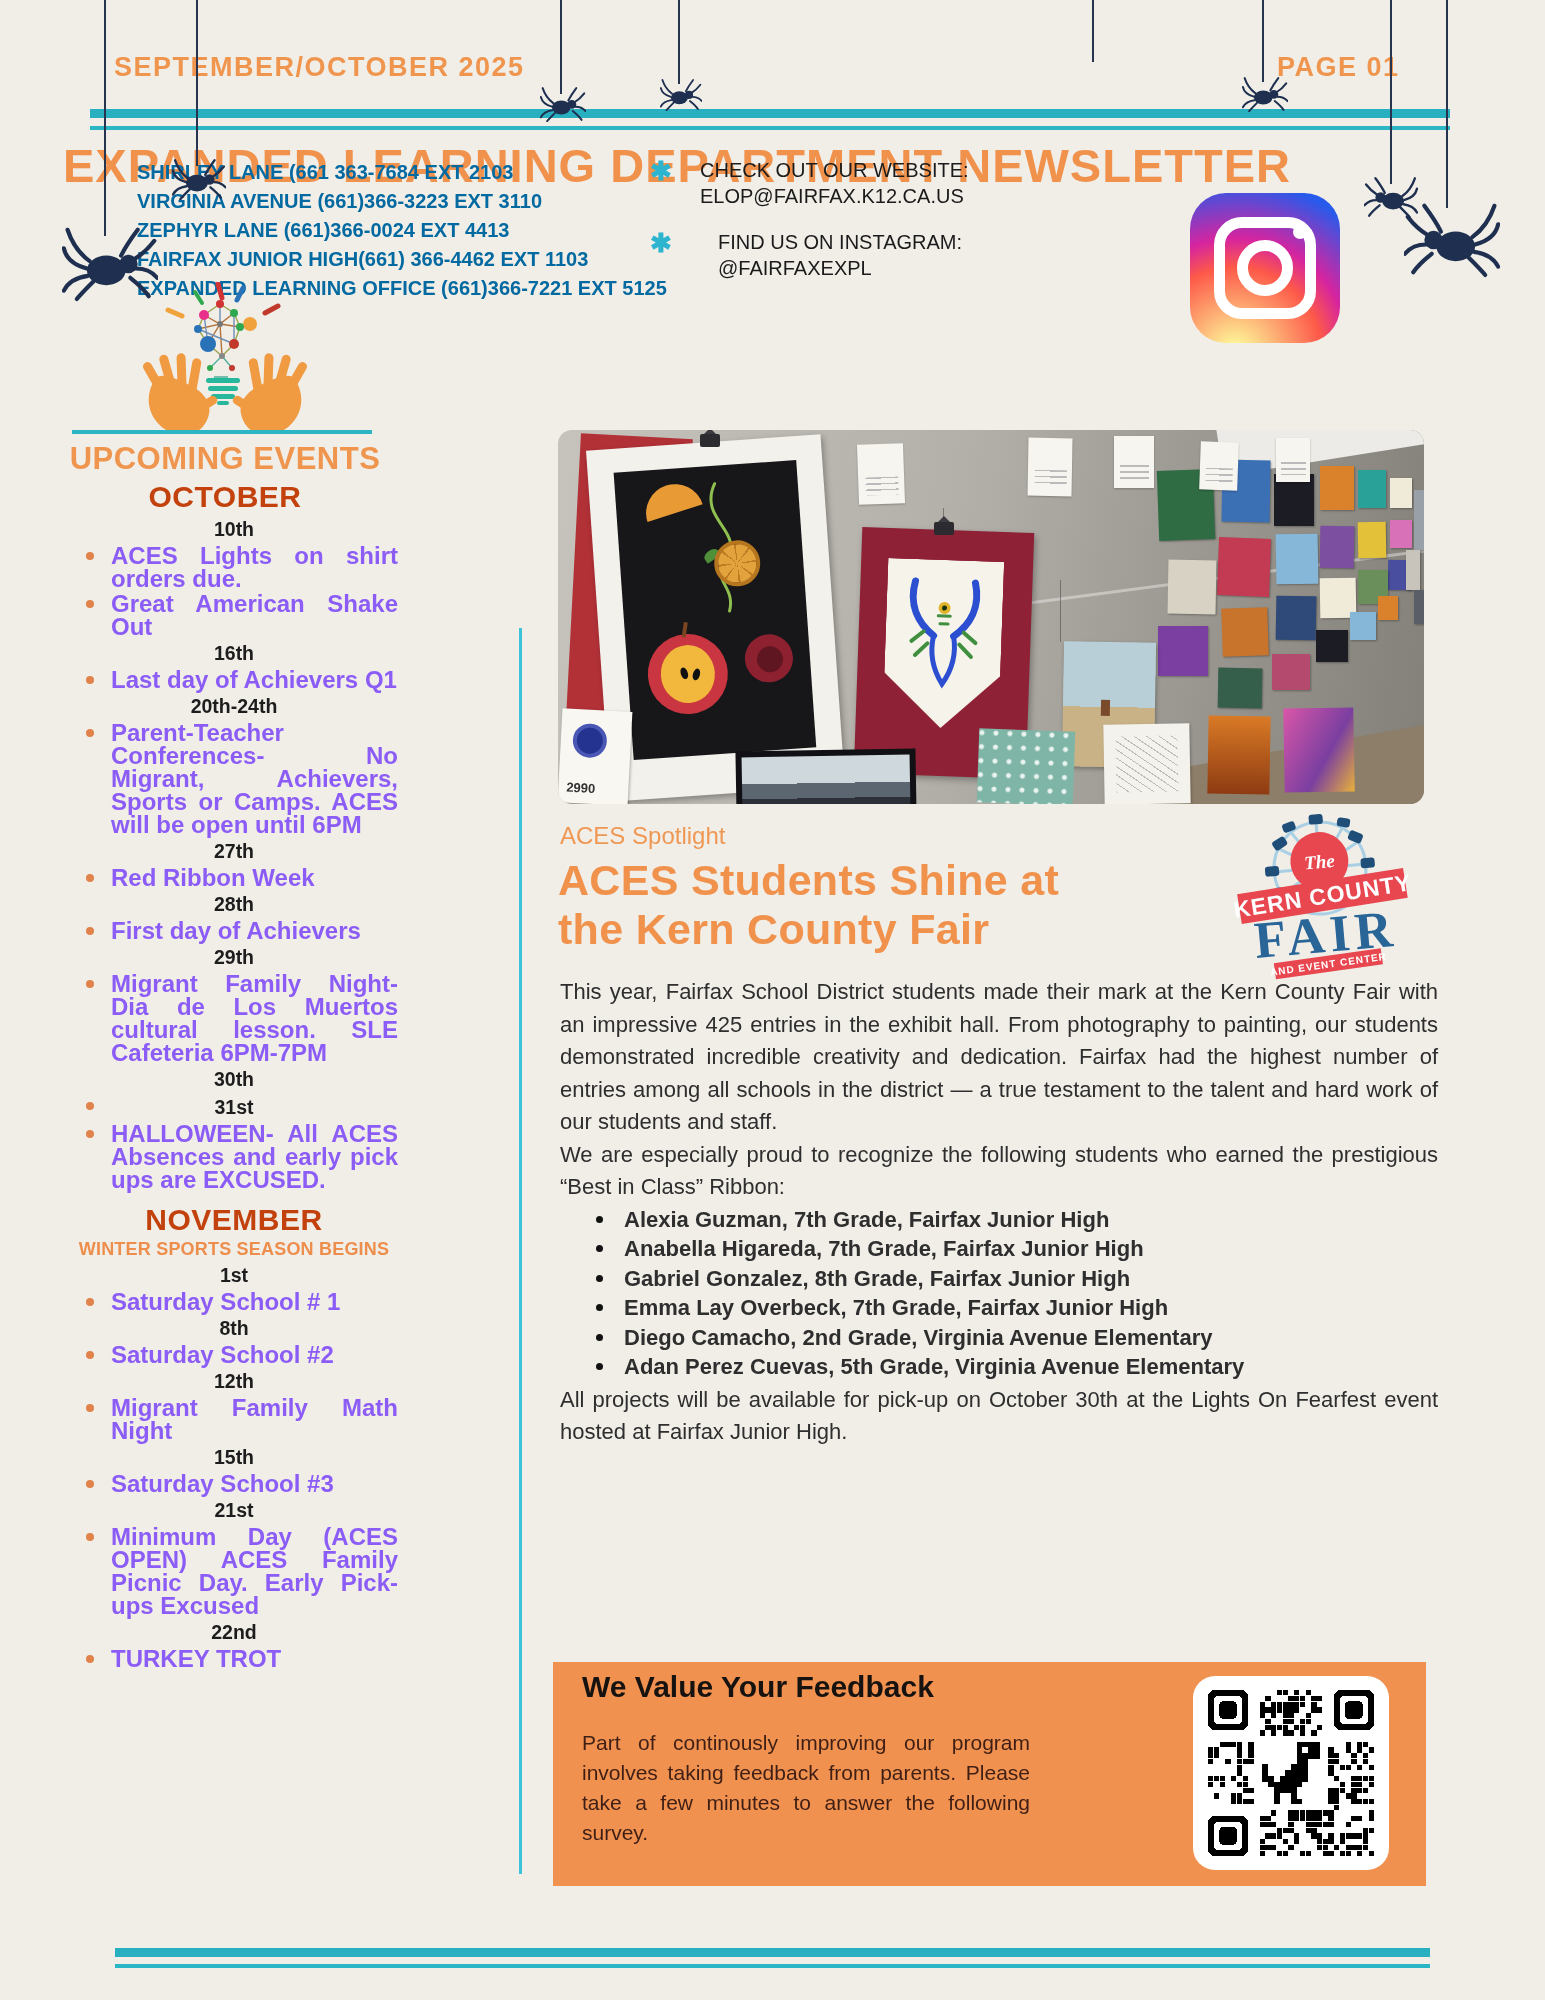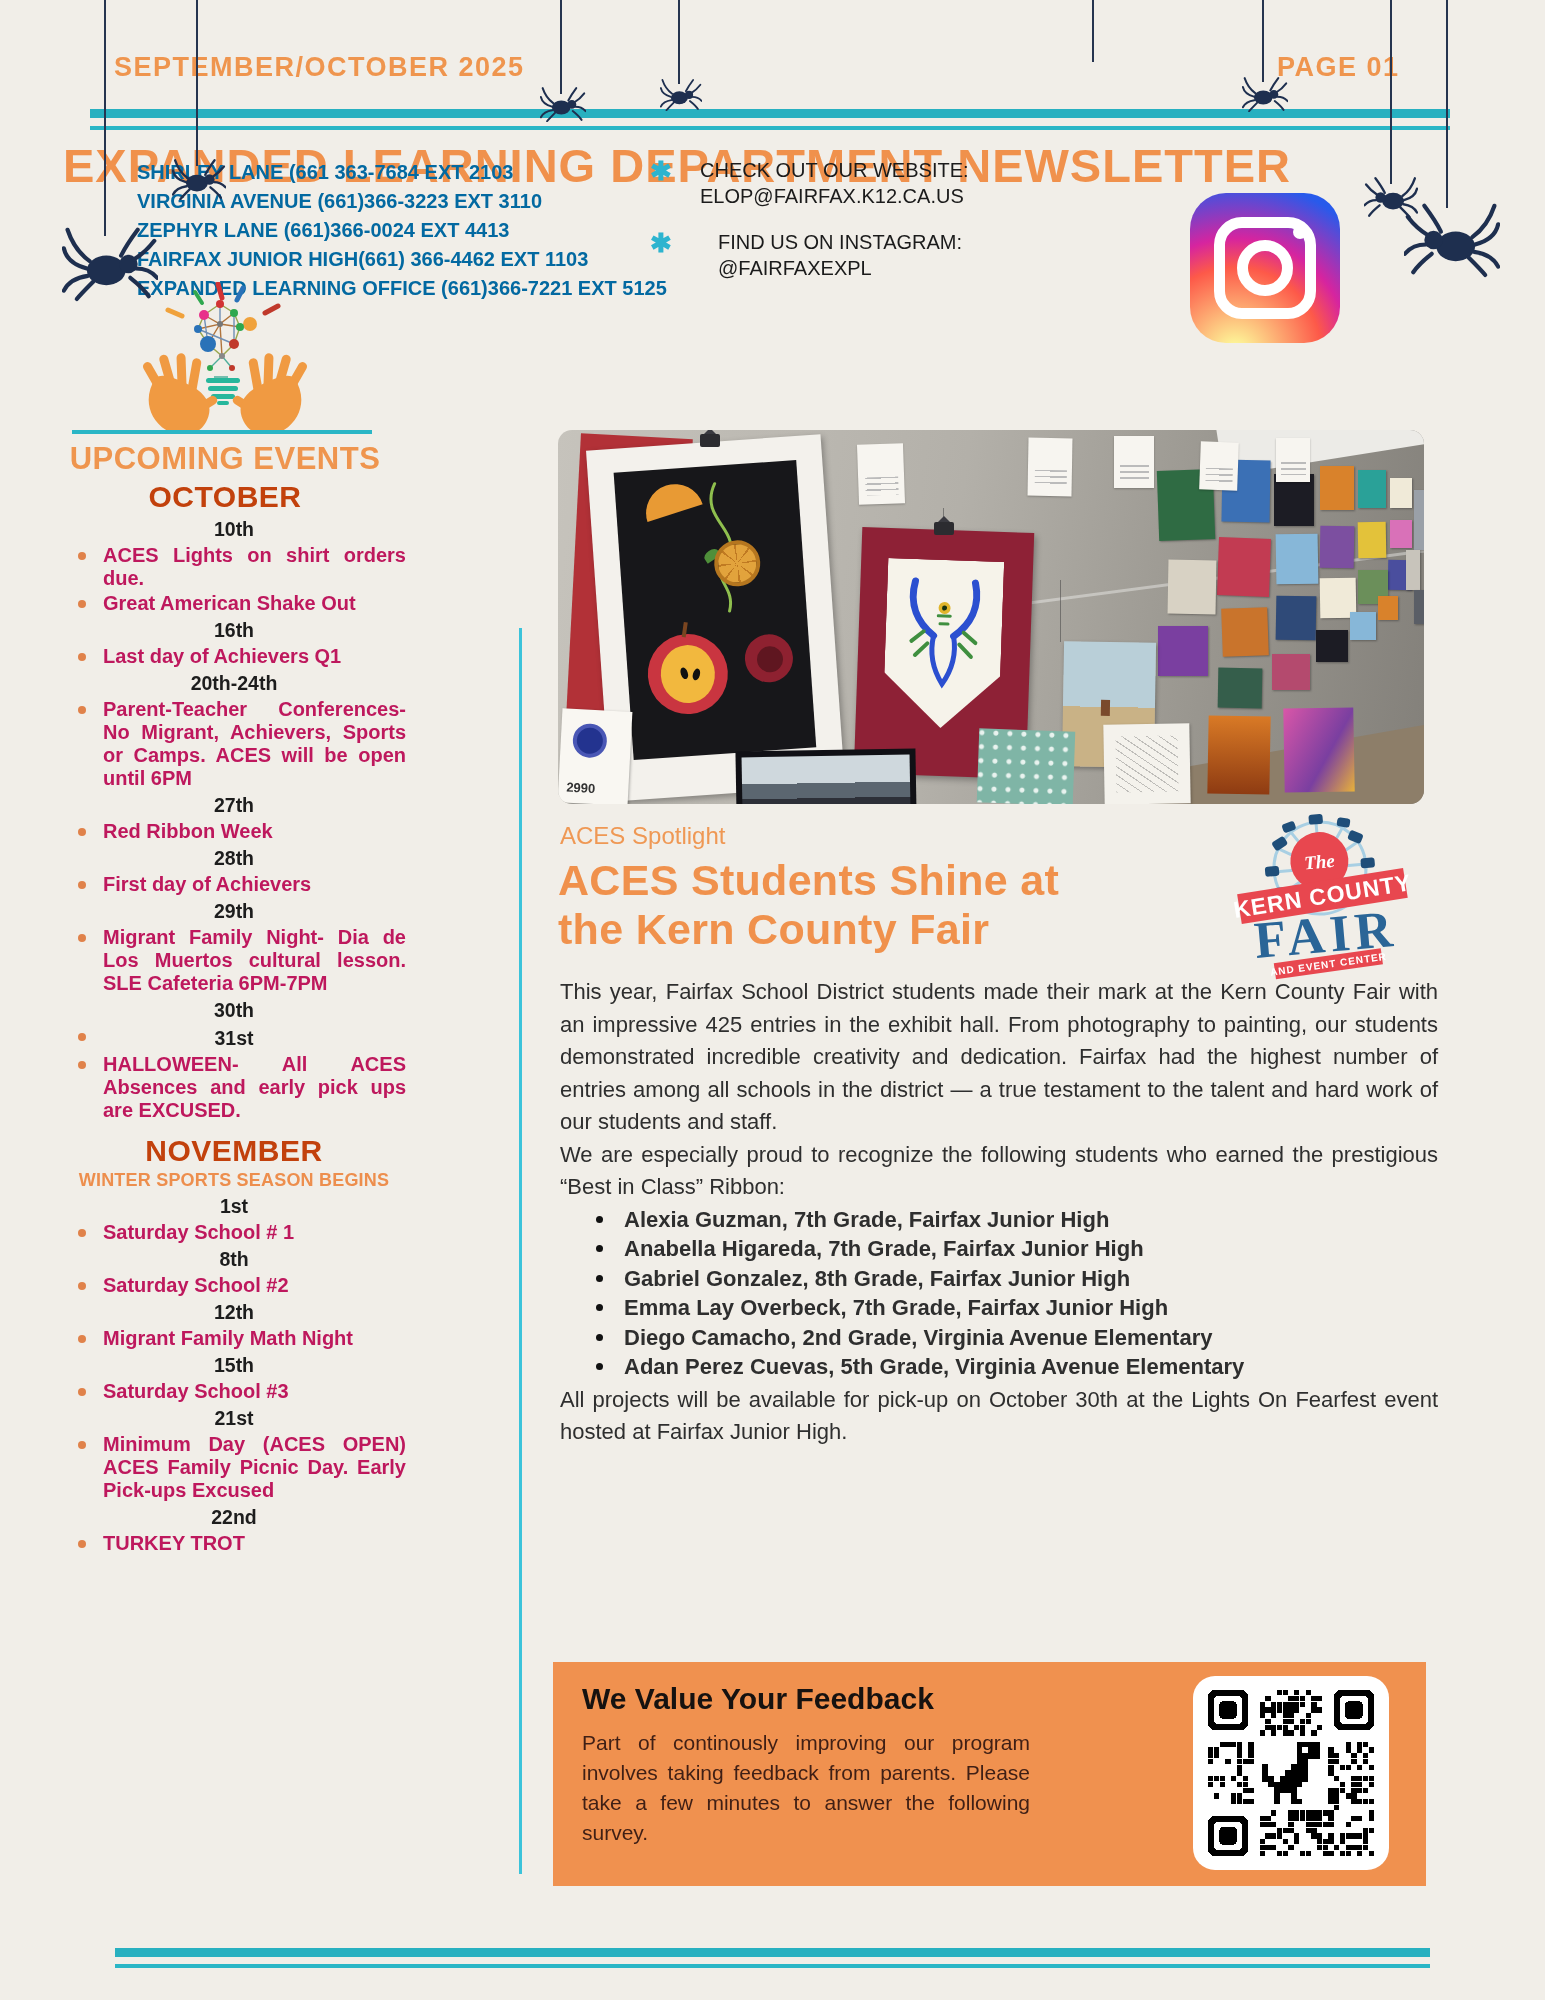--- a/index.html
+++ b/index.html
@@ -37,21 +37,21 @@
   .spider{color:#1e2f4f;}
 
   
   .logo-svg{left:110px;top:282px;}
   .logo-rule{left:72px;top:430px;width:300px;}
   .events-title{left:40px;top:441px;width:370px;text-align:center;font-size:31px;font-weight:800;letter-spacing:.5px;color:#ef954e;}
   .month-head{width:100%;text-align:center;font-size:30px;font-weight:800;letter-spacing:.5px;color:#c2410c;}
   .oct-head{left:40px;top:480px;width:370px;position:absolute;}
   .left-events{left:58px;top:514px;width:352px;}
   .evt-date{text-align:center;font-size:19.5px;font-weight:600;color:#1d1d1d;margin:3px 0 2px 0;line-height:25px;}
-  .evt-row{position:relative;padding-left:41px;margin:2px 4px;font-size:20px;line-height:23px;font-weight:600;color:#be185d;text-align:justify;}
+  .evt-row{position:relative;padding-left:41px;margin:2px 12px;font-size:24px;line-height:23px;font-weight:600;color:#8b5cf6;text-align:justify;}
   .evt-row .dot{position:absolute;left:16px;top:8px;width:8px;height:8px;border-radius:50%;background:#e0824a;}
   .nov-block{margin-top:12px;}
   .nov-sub{text-align:center;font-size:18px;font-weight:800;letter-spacing:.2px;color:#ed8e4d;margin-top:2px;margin-bottom:2px;}
 
   .divider{left:519px;top:628px;width:3px;height:1246px;background:#3cc3da;}
 
   
   .photo{left:558px;top:430px;width:866px;height:374px;border-radius:14px;overflow:hidden;
          background:linear-gradient(98deg,#c6c3bc 0%,#b3b0a9 45%,#98958e 75%,#83807a 100%);}
   .photo *{position:absolute;}
@@ -103,21 +103,21 @@
   .kicker{left:560px;top:822px;font-size:24px;font-weight:500;color:#ef9854;}
   .headline{left:558px;top:856px;font-size:43px;font-weight:800;line-height:49px;color:#f0914c;letter-spacing:.3px;}
   .fairlogo{left:1232px;top:806px;transform:rotate(-5deg);}
   .bodycol{left:560px;top:976px;width:878px;font-size:22px;line-height:32.5px;color:#2e2e2e;text-align:justify;}
   .bodycol p{margin:0;}
   .stu-row{position:relative;padding-left:64px;font-weight:700;font-size:22px;line-height:26.5px;margin:3px 0;text-align:left;}
   .stu-row .sdot{position:absolute;left:36px;top:9px;width:7px;height:7px;border-radius:50%;background:#111;}
 
   
   .feedback{left:553px;top:1662px;width:873px;height:224px;background:#f0914f;}
-  .fb-title{position:absolute;left:29px;top:20px;font-size:30px;font-weight:800;color:#161210;}
+  .fb-title{position:absolute;left:29px;top:8px;font-size:30px;font-weight:800;color:#161210;}
   .fb-body{position:absolute;left:29px;top:66px;width:448px;font-size:21px;line-height:30px;color:#3f1f15;text-align:justify;font-weight:500;}
   .qrbox{position:absolute;left:640px;top:14px;width:196px;height:194px;background:#fff;border-radius:22px;}
   .qrbox svg{position:absolute;left:14px;top:14px;}
 
   .bot-thick{left:115px;top:1948px;width:1315px;}
   .bot-thin{left:115px;top:1964px;width:1315px;}
 </style>
 </head>
 <body>
 

